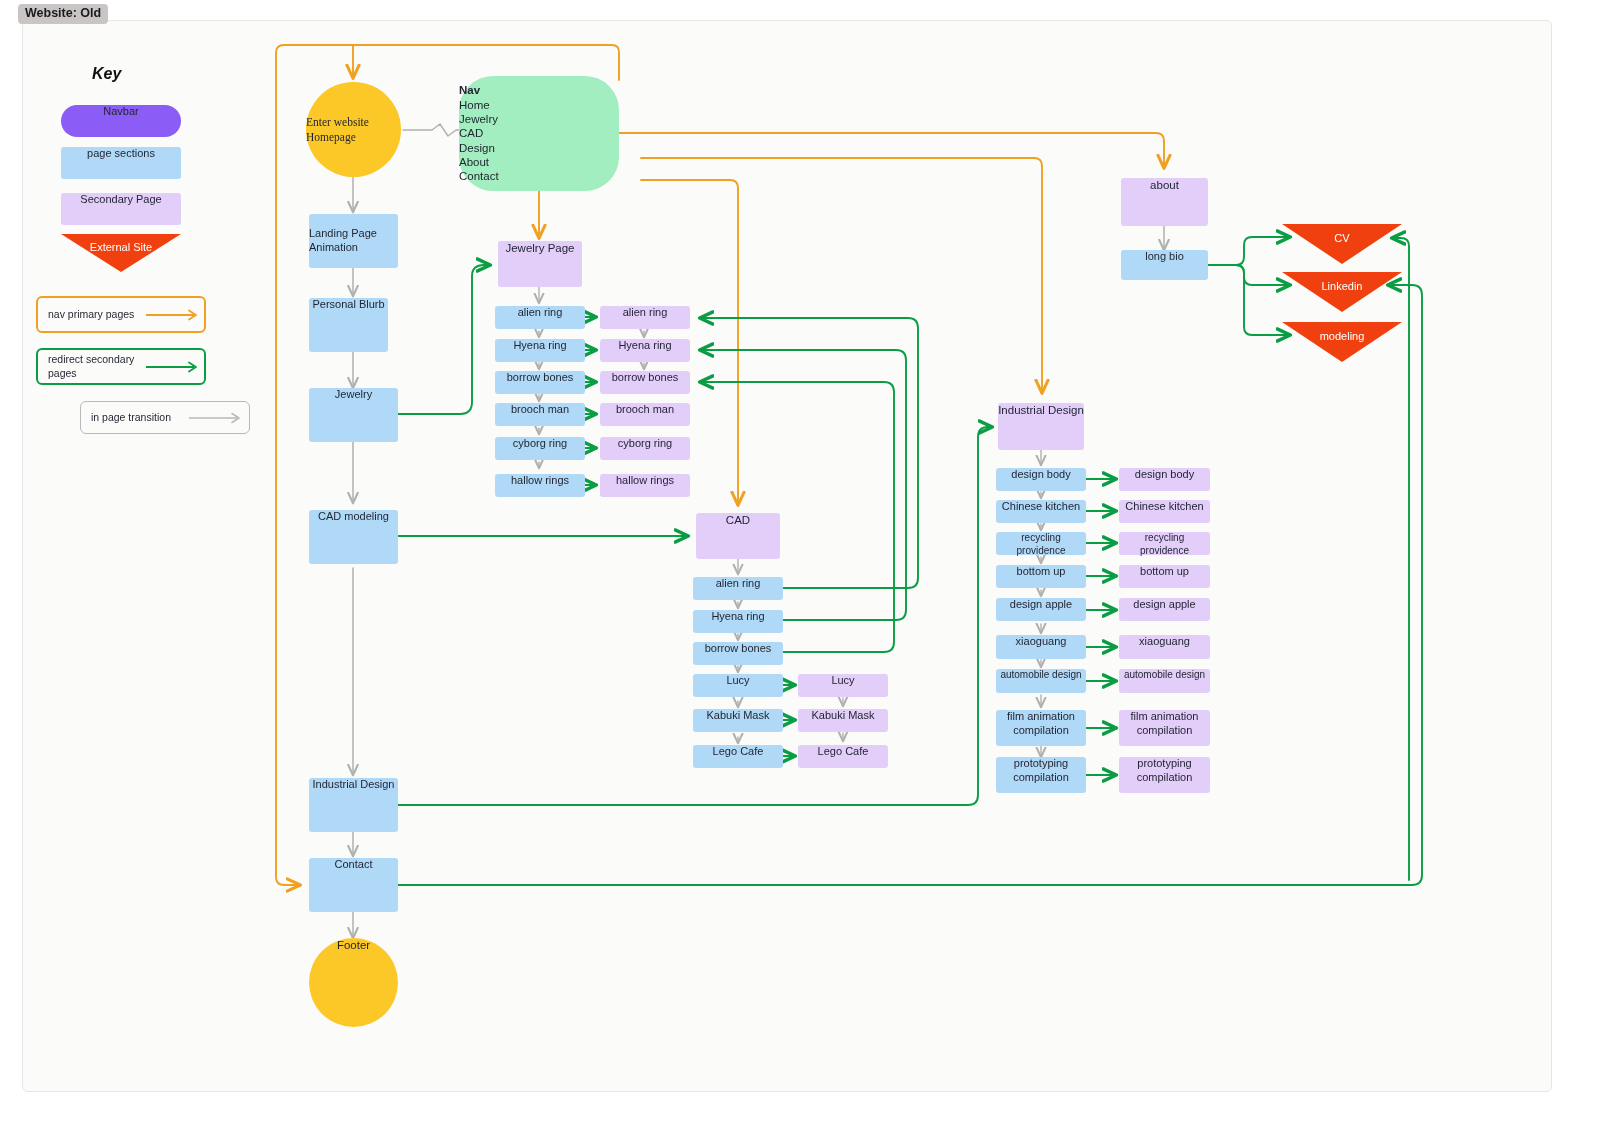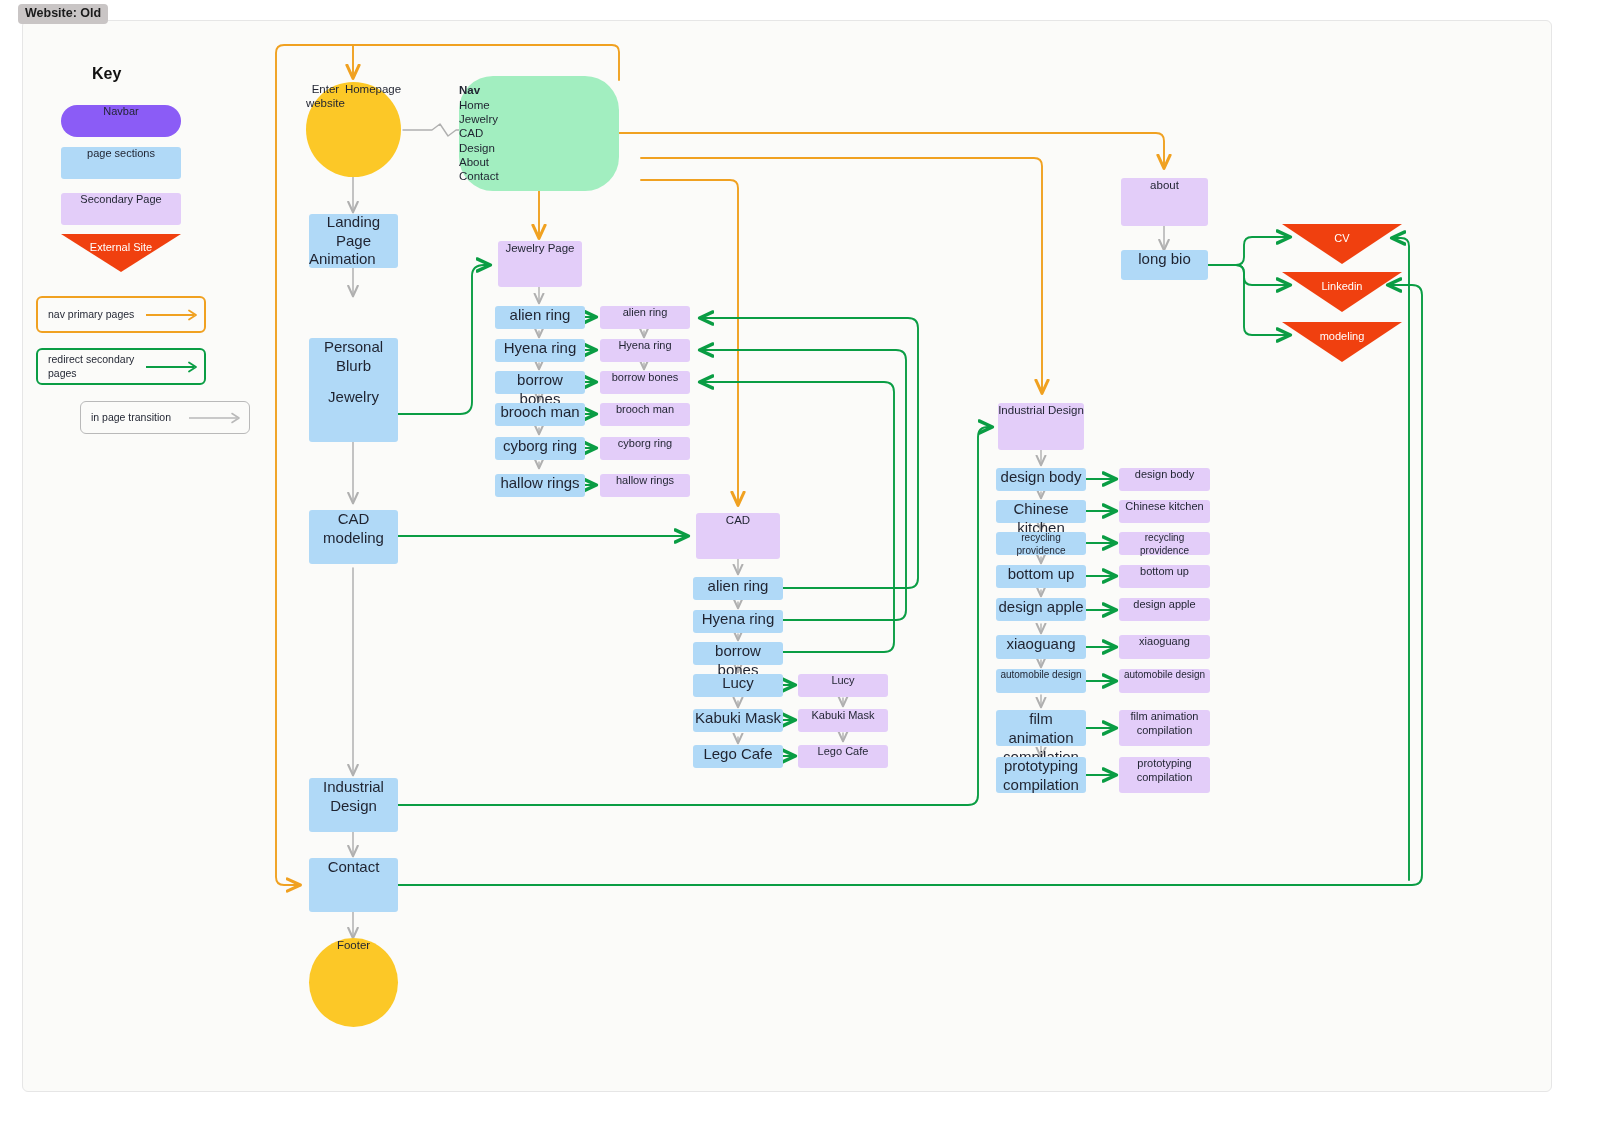--- a/index.html
+++ b/index.html
@@ -6,21 +6,21 @@
   body{font-family:"Liberation Sans", sans-serif;}
   #stage{position:relative;width:1600px;height:1134px;overflow:hidden;background:#ffffff;}
   #canvas{position:absolute;left:22px;top:20px;width:1528px;height:1070px;
           background:#fbfbf9;border:1px solid #e6e6e6;border-radius:6px;}
   #tagbadge{position:absolute;left:18px;top:4px;background:#c9c5c5;color:#1b1b1b;
             font-size:12.5px;font-weight:bold;padding:2px 7px 3px 7px;border-radius:4px;
             line-height:1.2;z-index:40;}
   svg#wires{position:absolute;left:0;top:0;width:1600px;height:1134px;pointer-events:none;z-index:5;}
   .node{position:absolute;z-index:10;display:flex;align-items:flex-start;justify-content:center;
         text-align:center;color:#1f2330;line-height:1.25;box-sizing:border-box;}
-  .blue{background:#b0d9f7;border-radius:3px;font-size:15px;}
+  .blue{background:#b0d9f7;border-radius:3px;font-size:11px;}
   .purple{background:#e3cdf9;border-radius:3px;font-size:11px;}
   .lilac-big{background:#e3cdf9;border-radius:3px;font-size:11.5px;}
   .yellow-circ{background:#fcc827;border-radius:50%;font-size:11.5px;}
   .green-nav{background:#a2eec0;border-radius:34px;font-size:11.5px;}
   .keytitle{position:absolute;z-index:10;font-size:16px;font-weight:bold;color:#111;}
   .key-navbar{background:#8b5cf6;border-radius:22px;}
   .key-blue{background:#b0d9f7;border-radius:3px;}
   .key-purple{background:#e3cdf9;border-radius:3px;}
   .ext{position:absolute;z-index:10;display:flex;align-items:center;justify-content:center;
        color:#ffffff;font-size:11px;background:#f0400f;
@@ -176,21 +176,21 @@
         <path d="M1209,265 L1236,265 Q1244,265 1244,273 L1244,277 Q1244,285 1252,285 L1290,285" marker-end="url(#ah-green)"></path>
         <path d="M1209,265 L1236,265 Q1244,265 1244,273 L1244,327 Q1244,335 1252,335 L1290,335" marker-end="url(#ah-green)"></path>
       </g>
 
       <g stroke="#0a9d44" stroke-width="1.9">
         <path d="M1409,880 L1409,246 Q1409,238 1401,238 L1392,238" marker-end="url(#ah-green)"></path>
       </g>
     </g>
   </svg>
 
-  <div class="keytitle" style="left:92px;top:65px;width:60px;">Key</div>
+  <div class="keytitle" style="left:92px;top:65px;width:60px;font-style:italic;">Key</div>
 
   <div class="node key-navbar" style="left:61px;top:105px;width:120px;height:32px;font-size:11px;">
     <span>Navbar</span>
   </div>
   <div class="node key-blue" style="left:61px;top:147px;width:120px;height:32px;font-size:11px;">
     <span>page sections</span>
   </div>
   <div class="node key-purple" style="left:61px;top:193px;width:120px;height:32px;font-size:11px;">
     <span>Secondary Page</span>
   </div>
@@ -215,40 +215,40 @@
   </div>
 
   <div class="legendbox legend-grey" style="left:36px;top:401px;width:170px;height:33px;">
     <div class="lbl">in page transition</div>
     <svg width="60" height="14">
       <path d="M2,7 L50,7" stroke="#b9b9b9" stroke-width="1.5" fill="none"></path>
       <path d="M45,2.5 L52,7 L45,11.5" stroke="#b9b9b9" stroke-width="1.5" fill="none" stroke-linecap="round" stroke-linejoin="round"></path>
     </svg>
   </div>
 
-  <div class="node yellow-circ" style="left:306px;top:82px;width:95px;height:95px;flex-direction:row;">
+  <div class="node yellow-circ" style="left:306px;top:82px;width:95px;height:95px;flex-direction:column;font-family:Liberation Serif, serif;">
     <span>Enter website</span>
     <span>Homepage</span>
   </div>
 
   <div class="node green-nav" style="left:459px;top:76px;width:160px;height:115px;flex-direction:column;">
     <span class="nav-title">Nav</span>
     <span>Home</span>
     <span>Jewelry</span>
     <span>CAD</span>
     <span>Design</span>
     <span>About</span>
     <span>Contact</span>
   </div>
 
   <div class="node blue" style="left:309px;top:214px;width:89px;height:54px;flex-direction:column;">
     <span>Landing Page</span>
     <span>Animation</span>
   </div>
-  <div class="node blue" style="left:309px;top:298px;width:89px;height:54px;margin-top:40px;">Personal Blurb</div>
+  <div class="node blue" style="left:309px;top:298px;width:79px;height:54px;">Personal Blurb</div>
   <div class="node blue" style="left:309px;top:388px;width:89px;height:54px;">Jewelry</div>
   <div class="node blue" style="left:309px;top:510px;width:89px;height:54px;">CAD modeling</div>
   <div class="node blue" style="left:309px;top:778px;width:89px;height:54px;">Industrial Design</div>
   <div class="node blue" style="left:309px;top:858px;width:89px;height:54px;">Contact</div>
   <div class="node yellow-circ" style="left:309px;top:938px;width:89px;height:89px;">Footer</div>
 
   <div class="node lilac-big" style="left:498px;top:241px;width:84px;height:46px;">Jewelry Page</div>
 
   <div class="node blue" style="left:495px;top:306px;width:90px;height:23px;">alien ring</div>
   <div class="node blue" style="left:495px;top:339px;width:90px;height:23px;">Hyena ring</div>

